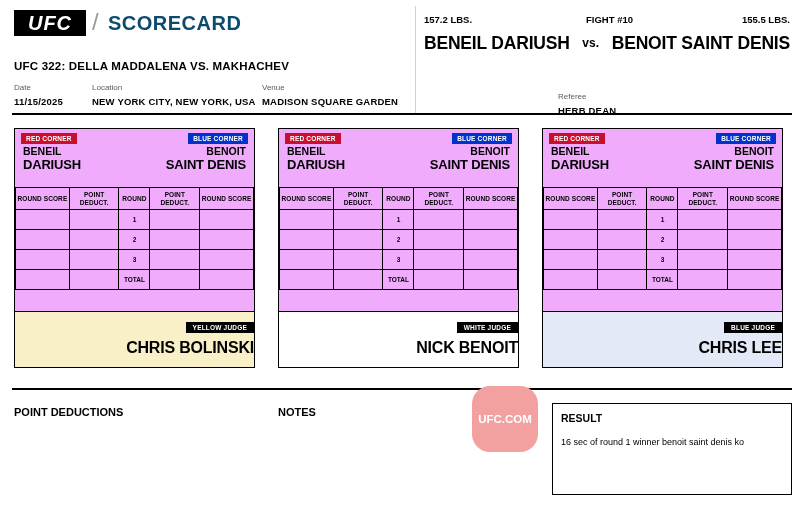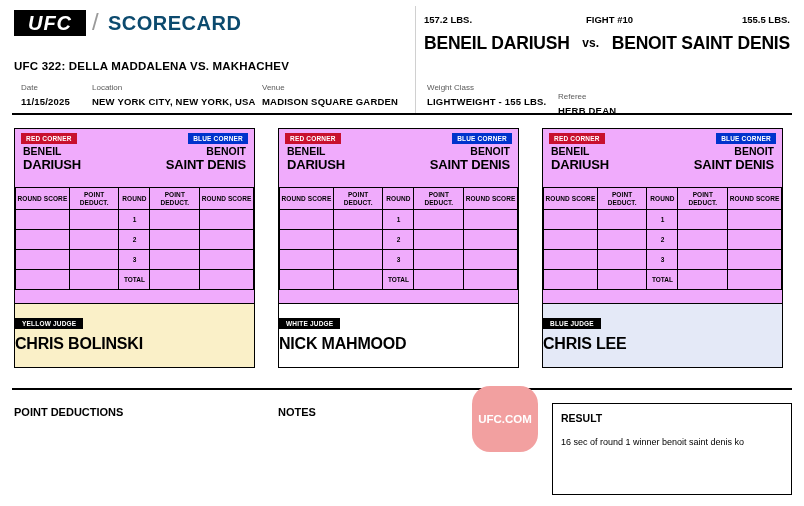--- a/index.html
+++ b/index.html
@@ -37,21 +37,21 @@
     font-size: 20px; font-weight: bold; letter-spacing: 0.5px;
     color: #0c4a6e;
   }
   .event-title {
     position: absolute; left: 14px; top: 60px;
     font-size: 11.5px; font-weight: bold; letter-spacing: 0.2px;
   }
   .meta { position: absolute; top: 82px; font-size: 8.5px; }
   .meta .lbl { color: #5a5a5a; font-weight: normal; font-size: 8px; }
   .meta .val { font-weight: bold; font-size: 9.5px; margin-top: 4px; display:block; letter-spacing:0.2px;}
-  .meta-date { left: 14px; margin-left: 7px; }
+  .meta-date { left: 14px; }
   .meta-location { left: 92px; }
   .meta-venue { left: 262px; }
   .meta-weight { left: 427px; }
   .meta-ref { left: 558px; margin-top: 9px; }
 
   .vrule {
     position: absolute; left: 415px; top: 6px; width: 1px; height: 108px;
     background: #d0d0d0;
   }
 
@@ -128,23 +128,23 @@
   }
   table.grid th { height: 22px; letter-spacing: 0.1px;}
   .col-rs { width: 26%; }
   .col-pd { width: 24%; }
   .col-rd { width: 15%; }
   td.round-num { font-size: 9px; font-weight: bold; }
   td.total-cell { font-size: 7px; font-weight: bold; }
   td.blank { }
 
   .judge-band {
-    position: absolute; left: 0; bottom: 0; width: 100%; height: 64px;
+    position: absolute; left: 0; bottom: 0; width: 100%; height: 56px;
     border-top: 1.5px solid #000;
-    display: flex; flex-direction: column; align-items: flex-start; justify-content: center; margin-top: 29px;
+    display: flex; flex-direction: column; align-items: flex-end; justify-content: center; margin-top: 29px;
   }
   .judge-band.yellow { background: #faf0c8; }
   .judge-band.white { background: #ffffff; }
   .judge-band.blue { background: #e4e9f7; }
   .judge-tag {
     color: #fff; background: #000; font-size: 6.5px; font-weight: bold;
     padding: 2px 7px; margin-bottom: 6px; letter-spacing: 0.2px;
   }
   .judge-name { font-size: 16px; font-weight: bold; letter-spacing: -0.2px;}
 
@@ -198,24 +198,20 @@
     <span class="val">11/15/2025</span>
   </div>
   <div class="meta meta-location">
     <span class="lbl">Location</span>
     <span class="val">NEW YORK CITY, NEW YORK, USA</span>
   </div>
   <div class="meta meta-venue">
     <span class="lbl">Venue</span>
     <span class="val">MADISON SQUARE GARDEN</span>
   </div>
-  <div class="meta meta-weight">
-    <span class="lbl">Weight Class</span>
-    <span class="val">LIGHTWEIGHT - 155 LBS.</span>
-  </div>
   <div class="meta meta-ref">
     <span class="lbl">Referee</span>
     <span class="val">HERB DEAN</span>
   </div>
 
   <div class="vrule"></div>
 
   <div class="w-left">157.2 LBS.</div>
   <div class="fight-num">FIGHT #10</div>
   <div class="w-right">155.5 LBS.</div>
@@ -337,21 +333,21 @@
       <td class="blank"></td>
       <td class="blank"></td>
       <td class="total-cell">TOTAL</td>
       <td class="blank"></td>
       <td class="blank"></td>
     </tr>
   </tbody>
     </table>
   <div class="judge-band white">
     <span class="judge-tag">WHITE JUDGE</span>
-    <span class="judge-name">NICK MAHMOOD</span>
+    <span class="judge-name">NICK BENOIT</span>
   </div>
 </div>
 
 <div class="card card3">
   <div class="corner-row">
     <span class="corner-tag red-tag">RED CORNER</span>
     <span class="corner-tag blue-tag">BLUE CORNER</span>
   </div>
   <div class="names-row">
     <span class="fname left">

